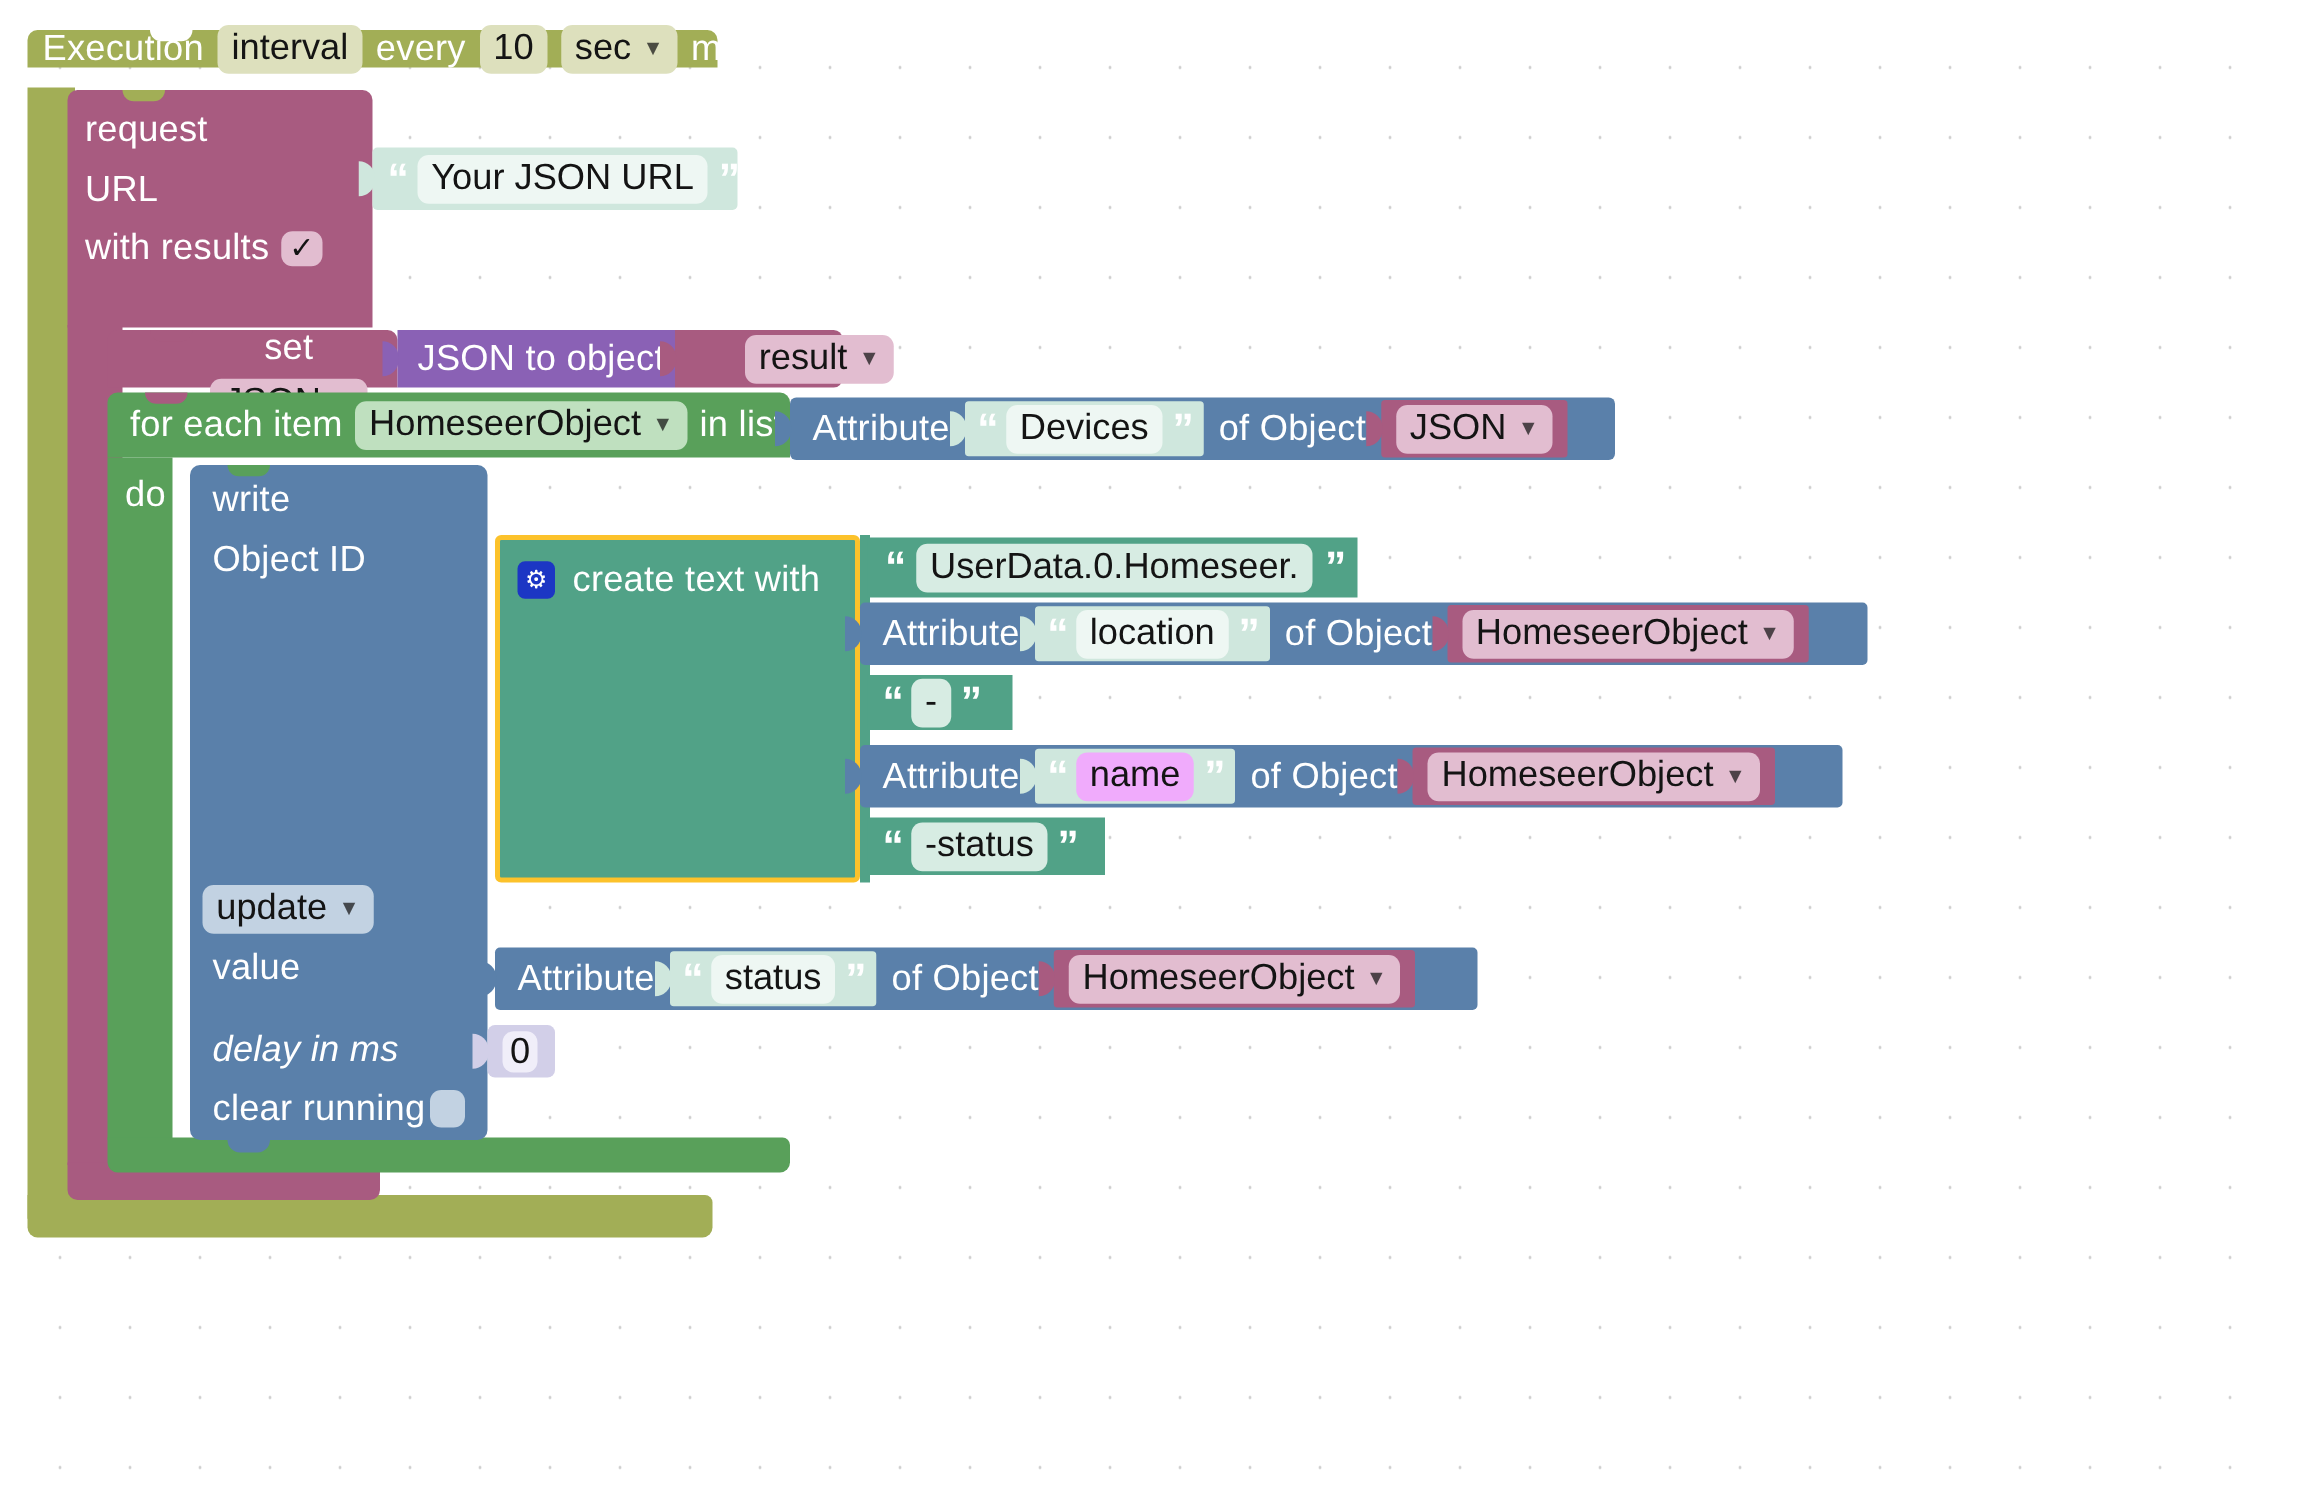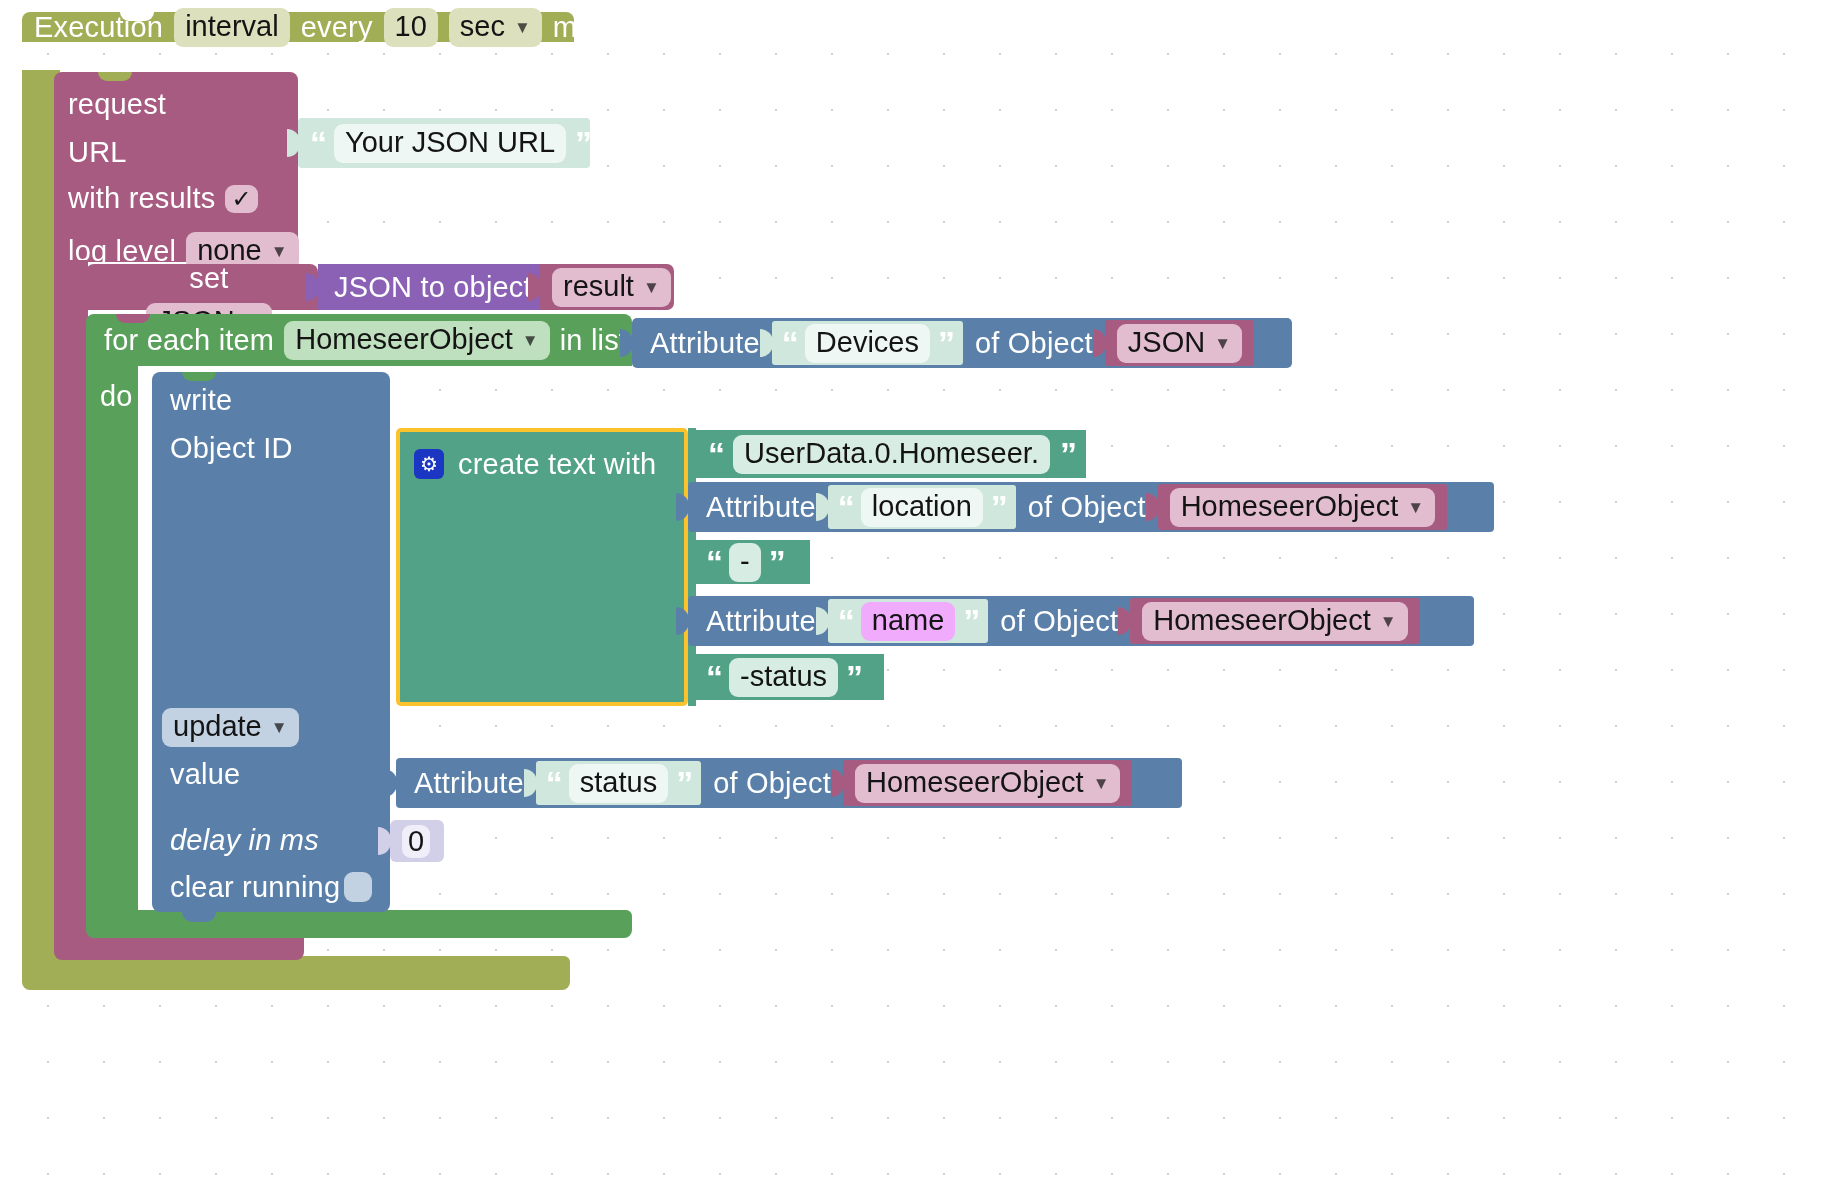--- a/index.html
+++ b/index.html
@@ -51,21 +51,21 @@
     font-size: 34px;
     font-weight: bold;
     line-height: 1;
     vertical-align: middle;
     letter-spacing: -2px;
   }
   .row { display: flex; align-items: center; }
 
   
   .c-olive  { background: #a2ae56; }
-  .c-rose   { background: #a85b80; }
+  .c-rose   { background: #a85b80; padding-left: 44px; }
   .c-purple { background: #8a61b5; }
   .c-green  { background: #59a05a; }
   .c-blue   { background: #5a80aa; }
   .c-teal   { background: #51a287; }
   .f-olive  { background: #dde0bd; }
   .f-rose   { background: #e2bdd0; }
   .f-green  { background: #bfe0bf; }
   .f-teal   { background: #d7ece3; }
   .f-blue   { background: #c2d2e2; }
   .f-lav    { background: #d2cfe8; }
@@ -89,21 +89,21 @@
   
   .plug {
     position: absolute;
     width: 13px; height: 28px;
     border-radius: 0 14px 14px 0;
     left: -12px; top: 50%;
     transform: translateY(-50%);
   }
 
   
-  #b-exec { left: 22px; top: 12px; width: 552px; height: 30px;
+  #b-exec { left: 22px; top: 24px; width: 552px; height: 30px;
             border-radius: 8px 8px 0 0; }
   #exec-body { left: 22px; top: 70px; width: 38px; height: 905px; }
   #exec-foot { left: 22px; top: 956px; width: 548px; height: 34px;
                border-radius: 0 6px 8px 8px; }
 
   #b-req { left: 54px; top: 72px; width: 244px; height: 190px;
            border-radius: 8px 8px 0 0; }
   #req-body { left: 54px; top: 260px; width: 34px; height: 672px; }
   #req-foot { left: 54px; top: 930px; width: 250px; height: 30px;
               border-radius: 0 6px 8px 8px; }
@@ -167,26 +167,20 @@
   <div class="blk c-olive" id="exec-body"></div>
   <div class="blk c-olive" id="exec-foot"></div>
 
   <div class="blk c-rose" id="b-req">
     <div style="position:absolute;left:44px;top:0;width:34px;height:9px;background:#a2ae56;border-radius:0 0 10px 10px;"></div>
     <span class="lbl stack-lbl" style="left:14px;top:18px;">request</span>
     <span class="lbl stack-lbl" style="left:14px;top:66px;">URL</span>
     <div class="stack-lbl row" style="left:14px;top:112px;gap:10px;">
       <span class="lbl">with results</span>
       <span class="field f-rose" style="padding:2px 6px;font-size:24px;">✓</span>
-    </div>
-    <div class="stack-lbl row" style="left:14px;top:160px;gap:10px;">
-      <span class="lbl">log level</span>
-      <span class="field f-rose">
-        <span>none</span><span class="caret">▼</span>
-      </span>
     </div>
   </div>
   <div class="blk c-rose" id="req-body"></div>
   <div class="blk c-rose" id="req-foot"></div>
 
   <div class="blk c-strwrap" style="left:298px;top:118px;width:292px;height:50px;border-radius:4px;">
     <div class="plug" style="background:#cfe7dd;left:-11px;"></div>
     <div class="row" style="height:100%;padding-left:12px;gap:9px;">
       <span class="quote" style="color:#ffffff;">“</span>
       <span class="field" style="background:#eef7f3;">Your JSON URL</span>

